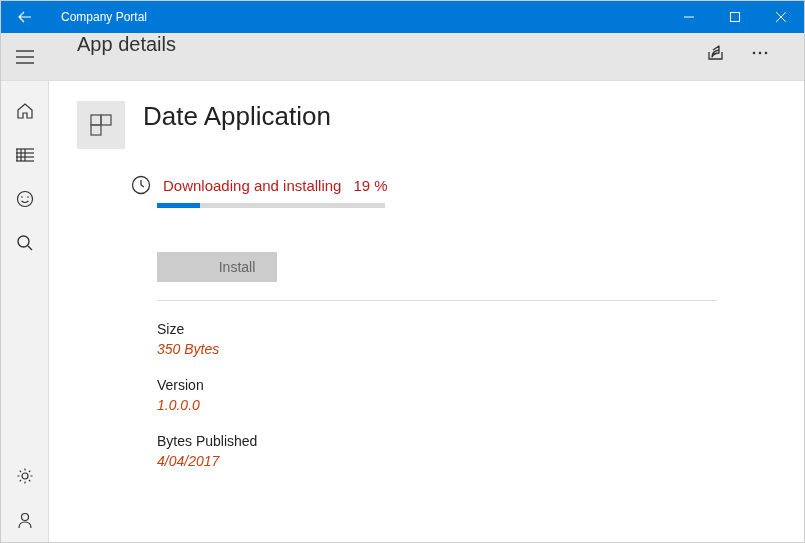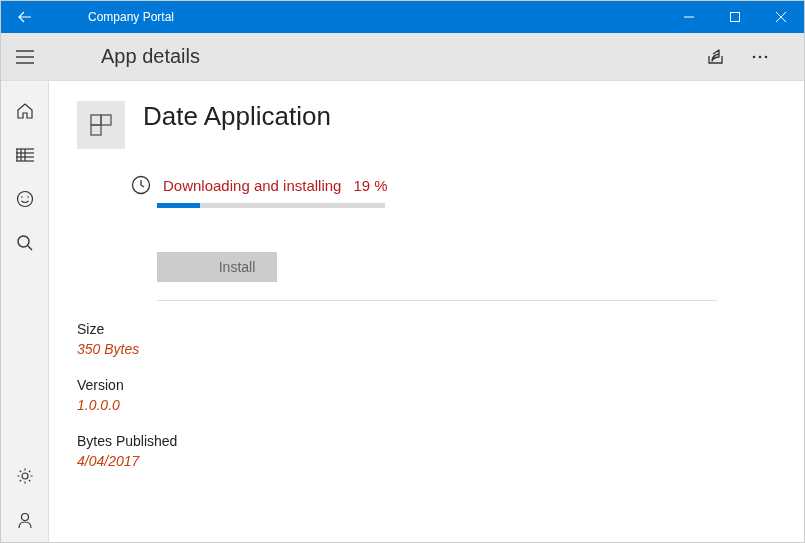--- a/index.html
+++ b/index.html
@@ -11,21 +11,20 @@
       background: #fff;
       border: 1px solid #ccc;
     }
     .titlebar {
       height: 32px;
       background: #0078d7;
       display: flex;
       align-items: center;
       color: #fff;
       font-size: 12px;
-      gap: 27px;
     }
     .titlebar-back {
       width: 48px;
       height: 32px;
       display: flex;
       align-items: center;
       justify-content: center;
       cursor: pointer;
     }
     .titlebar-title {
@@ -41,23 +40,21 @@
       display: flex;
       align-items: center;
       justify-content: center;
       cursor: pointer;
     }
     .header {
       height: 48px;
       background: #e6e6e6;
       border-bottom: 1px solid #ddd;
       display: flex;
-      align-items: center;
       padding-right: 24px;
-      gap: 24px;
     }
     .hamburger {
       width: 48px;
       height: 48px;
       display: flex;
       align-items: center;
       justify-content: center;
       cursor: pointer;
     }
     .header-title {
@@ -169,20 +166,21 @@
       padding-left: 40px;
     }
     .divider {
       margin-left: 80px;
       border: none;
       border-top: 1px solid #ddd;
       margin-bottom: 20px;
       width: 560px;
     }
     .detail-block {
+      margin-left: 80px;
       margin-bottom: 20px;
     }
     .detail-label {
       font-size: 14px;
       color: #222;
       margin-bottom: 4px;
     }
     .detail-value {
       font-size: 14px;
       color: #c2410c;

